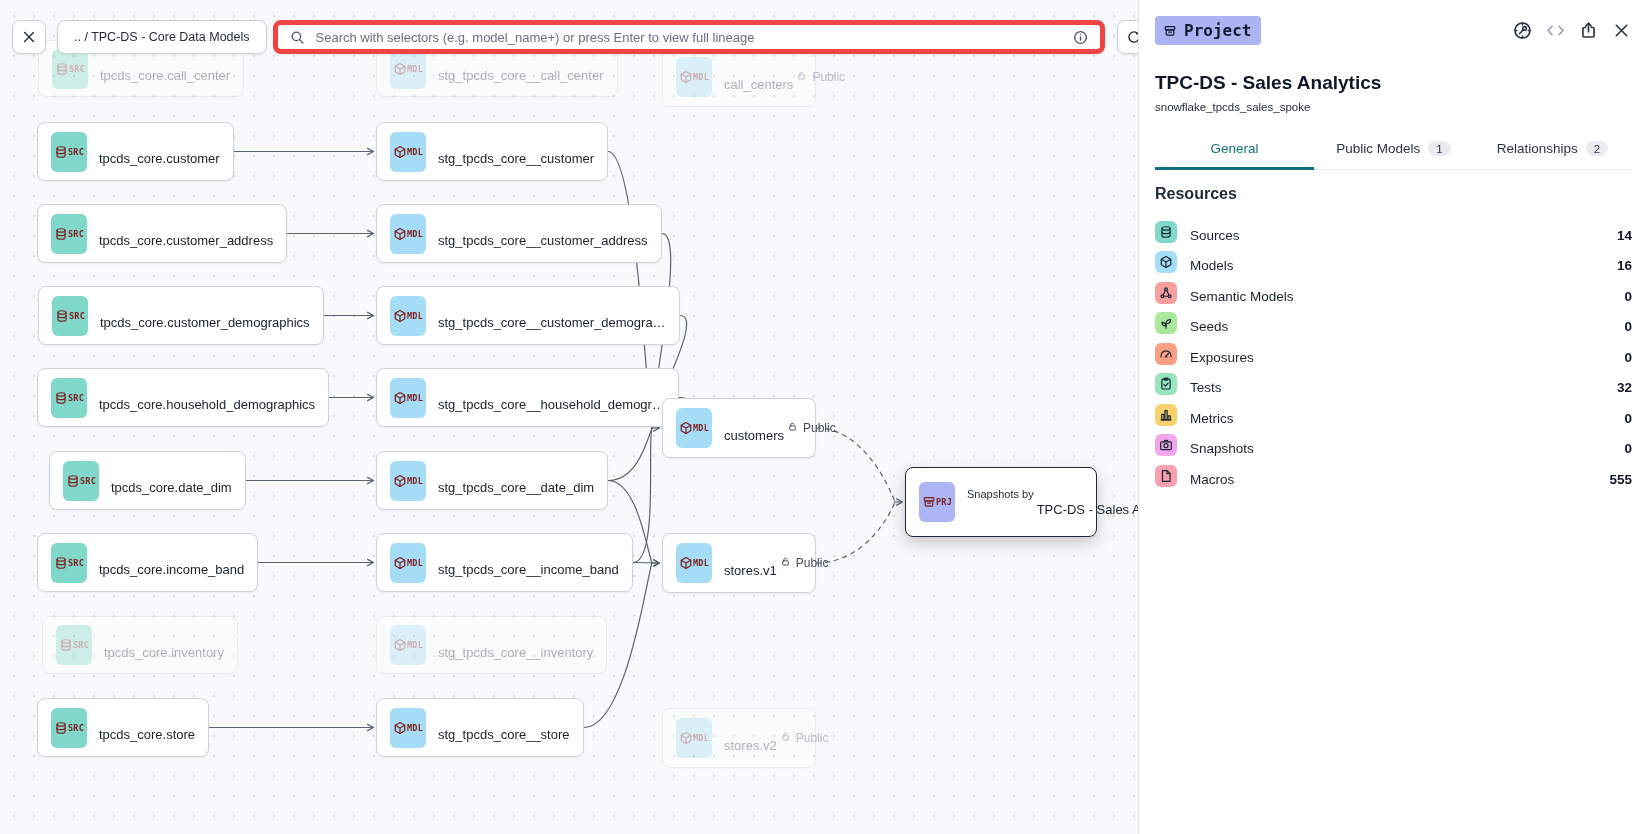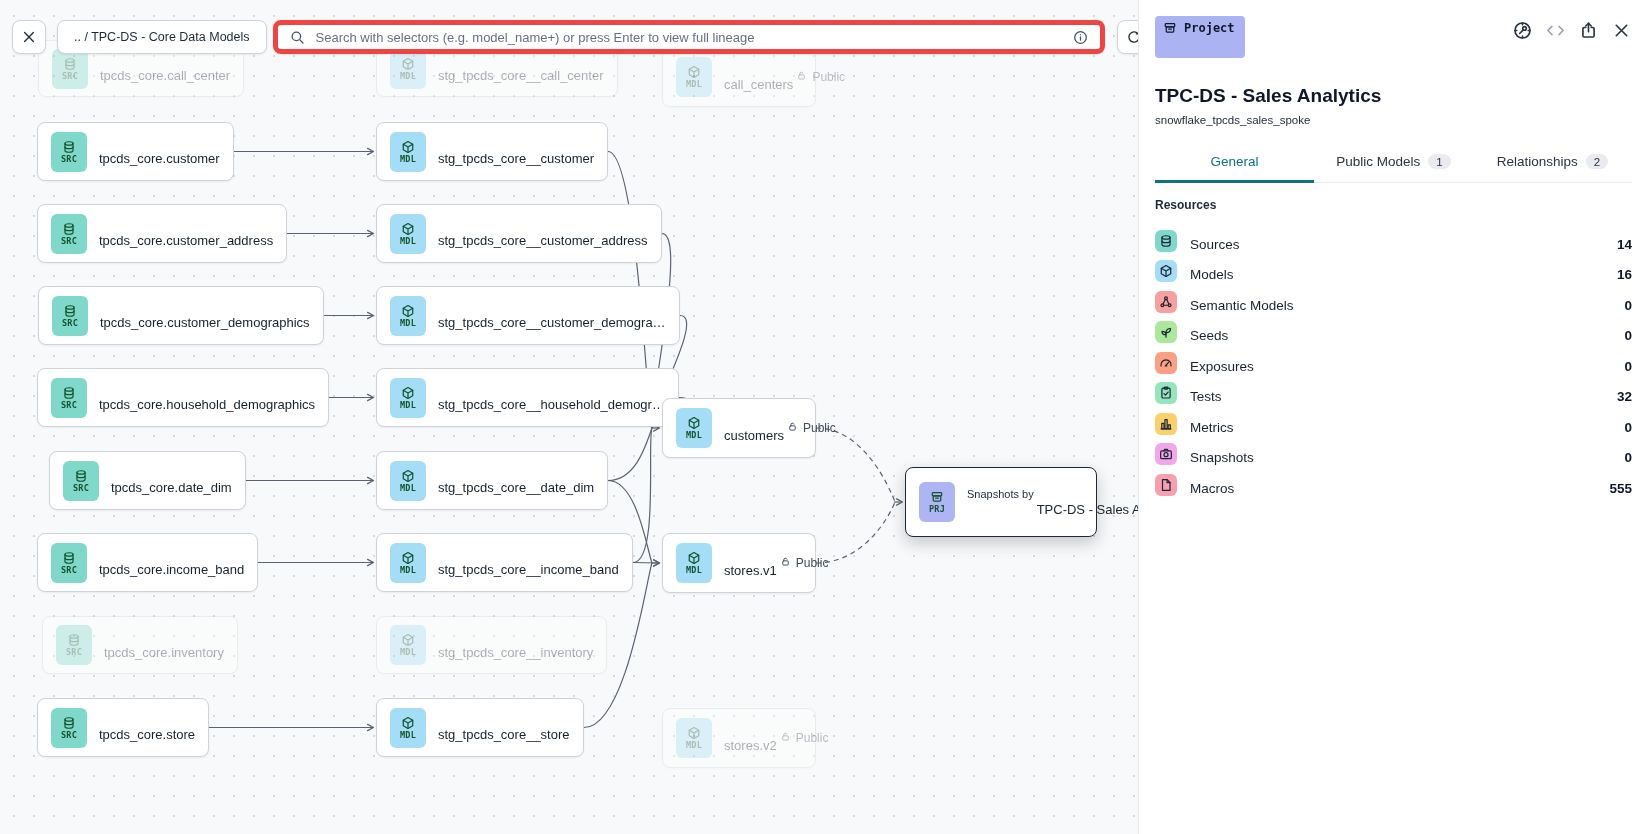--- a/index.html
+++ b/index.html
@@ -19,22 +19,22 @@
   
   .node {
     position:absolute; z-index:2; background:#fff; border:1px solid #ced3db;
     border-radius:8px; display:flex; align-items:center; gap:12px; padding:0 13px;
     box-shadow:0 1px 2px rgba(16,24,40,.06); white-space:nowrap;
   }
   .node.faded { opacity:.35; }
   .node.selected { border:1.6px solid #1d2939; box-shadow:0 6px 16px rgba(16,24,40,.22); }
   .badge {
     width:36px; height:40px; border-radius:6px; flex:none;
-    display:flex; flex-direction:column; align-items:center; justify-content:center; gap:0px;
-    color:#14532d;
+    display:flex; align-items:center; justify-content:center; gap:0px;
+    color:#7f1d1d;
   }
   .badge svg { width:14px; height:14px; }
   .badge-label {
     font-family:"DejaVu Sans Mono", monospace; font-size:8.5px; font-weight:700;
     letter-spacing:.2px; line-height:10px;
   }
   .badge.src { background:#7fd8ca; }
   .badge.mdl { background:#a5ddf6; }
   .badge.prj { background:#aeb5f5; }
   .node-label { font-size:13px; color:#16222e;margin-top:14px; }
@@ -67,23 +67,23 @@
   }
   .searchbar input::placeholder { color:#667085; }
   .refresh-btn { margin-left:12px; }
   
   .panel {
     position:absolute; left:1138px; top:0; width:510px; height:834px; background:#fff;
     border-left:1px solid #e4e7ec; z-index:20; padding:16px 16px 0;
   }
   .panel-header { display:flex; align-items:flex-start; justify-content:space-between; }
   .type-badge {
-    background:#abb3f3; border-radius:4px; padding:5px 10px 23px 8px;
+    background:#abb3f3; border-radius:4px; padding:5px 10px 5px 8px;
     display:flex; align-items:center; gap:7px; color:#10182b;
-    font-family:"DejaVu Sans Mono", monospace; font-size:12px; font-weight:700;
+    font-family:"DejaVu Sans Mono", monospace; font-size:16px; font-weight:700;
   }
   .type-badge svg { width:14px; height:14px; }
   .panel-actions { display:flex; align-items:center; gap:11px; margin-top:3px; }
   .action-btn { width:22px; height:22px; display:flex; align-items:center; justify-content:center;
     color:#2a3442; cursor:pointer; background:none; border:none; padding:0; }
   .action-btn.disabled { color:#9aa4b2; }
   .action-btn svg { width:19px; height:19px; }
   .panel-title { margin-top:27px; font-size:19px; font-weight:700; color:#0f1728; }
   .panel-subtitle { margin-top:7px; font-size:11.5px; color:#1d2939; }
   .overview-btn {
@@ -96,21 +96,21 @@
   .tab {
     flex:1; display:flex; align-items:center; justify-content:center; gap:8px;
     padding:6px 0 11px; font-size:13.5px; color:#2b3442; cursor:pointer;
     border-bottom:3px solid transparent; margin-bottom:-1px;
   }
   .tab.active { color:#0f7280; font-weight:400; border-bottom-color:#0f7280; }
   .pill {
     background:#e9ebf0; border-radius:10px; padding:1.5px 8px; font-size:11.5px; color:#2b3442;
     font-weight:400;
   }
-  .resources-heading { margin-top:15px; font-size:12px; font-weight:700; color:#1d2939; }
+  .resources-heading { margin-top:15px; font-size:16px; font-weight:700; color:#1d2939; }
   .resource-row { display:flex; align-items:flex-end; height:30.5px; margin-top:0; }
   .resources-list { margin-top:9px; }
   .res-icon {
     width:22px; height:22px; border-radius:6px; display:flex; align-items:center;
     justify-content:center; color:#1c2736; flex:none;
   }
   .res-icon svg { width:14px; height:14px; }
   .res-label { margin-left:13px; font-size:13.5px; color:#182230; }
   .res-value { margin-left:auto; font-size:13.5px; font-weight:700; color:#0f1728; }
 </style>

